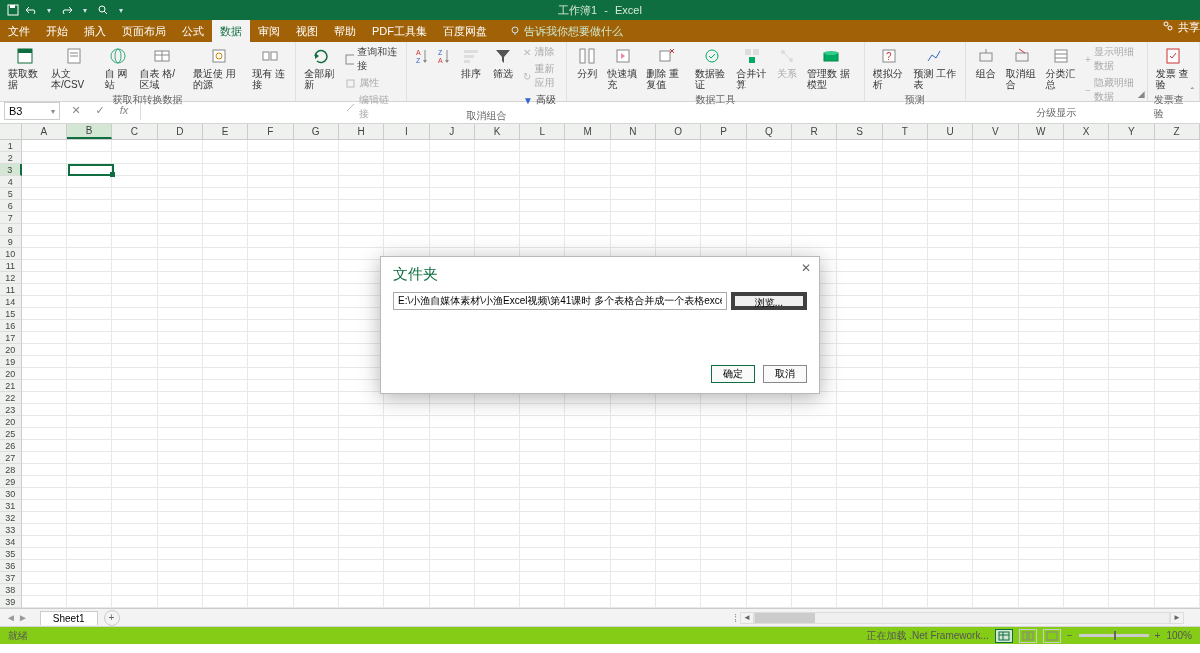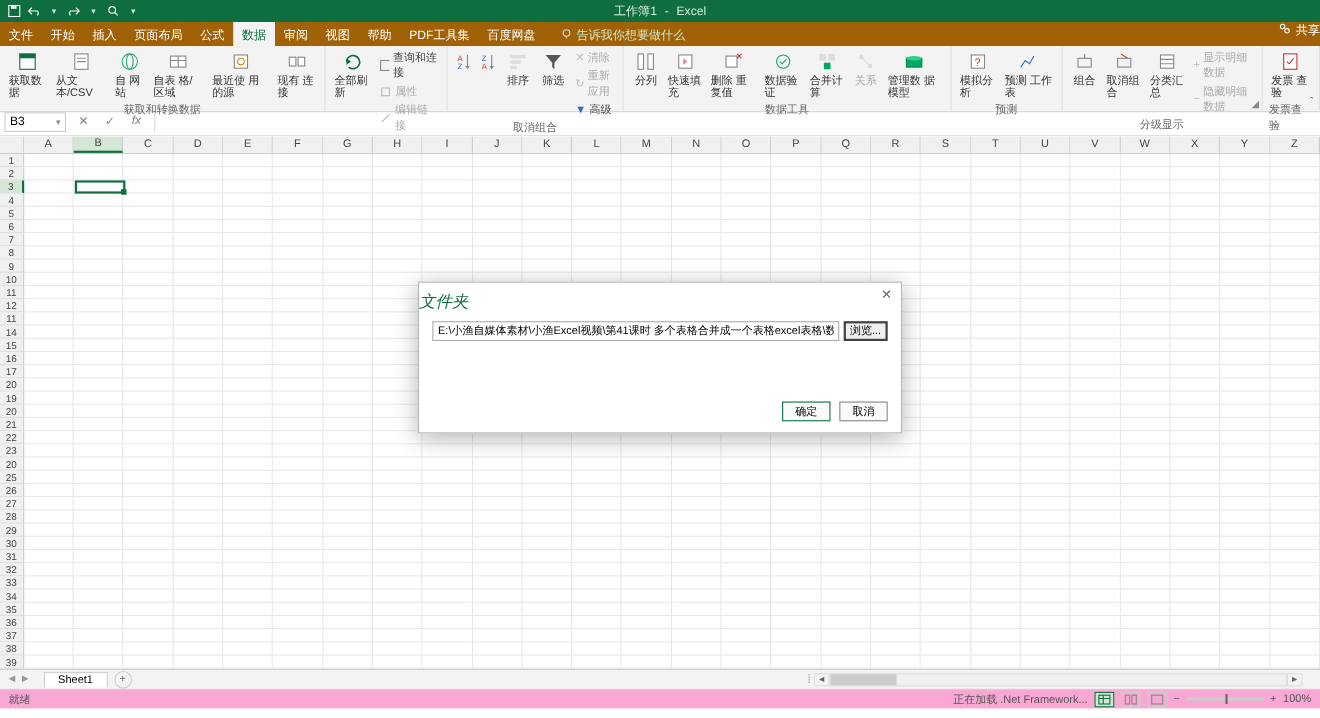--- a/index.html
+++ b/index.html
@@ -54,44 +54,44 @@
 .rows { }
 .row { display: flex; height: 12px; }
 .rh { width: 22px; background: #eef1ee; border-right: 1px solid #ccc; border-bottom: 1px solid #ddd; display: flex; align-items: center; justify-content: center; font-size: 9px; color: #444; }
 .rh.sel { background: #d4e6d4; border-right: 2px solid #0f6e3f; }
 .cell { width: 46px; border-right: 1px solid #e8e8e8; border-bottom: 1px solid #e8e8e8; }
 .selection { position: absolute; border: 2px solid #0f6e3f; background: rgba(255,255,255,0); pointer-events: none; }
 .selection::after { content: ''; position: absolute; right: -3px; bottom: -3px; width: 5px; height: 5px; background: #0f6e3f; }
 
 
 .dialog { position: absolute; left: 380px; top: 256px; width: 440px; height: 138px; background: #fff; border: 1px solid #b8b8b8; box-shadow: 0 4px 20px rgba(0,0,0,0.3); }
-.dlg-title { padding: 8px 0 4px; font-size: 15px; color: #0f6e3f; font-style: italic; }
+.dlg-title { padding: 8px 12px 4px; font-size: 15px; color: #0f6e3f; }
 .dlg-close { position: absolute; right: 6px; top: 4px; width: 14px; height: 14px; font-size: 12px; color: #666; cursor: pointer; display: flex; align-items: center; justify-content: center; }
 .dlg-body { padding: 4px 12px; }
 .dlg-label { font-size: 11px; color: #333; margin-bottom: 4px; }
 .dlg-inputrow { display: flex; gap: 4px; }
 .dlg-input { flex: 1; height: 18px; border: 1px solid #aaa; font-size: 10px; padding: 0 4px; }
-.dlg-browse { height: 18px; padding: 0 4px; font-size: 10px; border: 2px solid #404040; background: #efefef; cursor: pointer; }
+.dlg-browse { height: 18px; padding: 0 20px; font-size: 10px; border: 4px solid #404040; background: #efefef; cursor: pointer; }
 .dlg-footer { position: absolute; bottom: 10px; right: 12px; display: flex; gap: 8px; }
 .dlg-btn { width: 44px; height: 18px; border: 1px solid #888; background: #fafafa; font-size: 10px; cursor: pointer; }
 .dlg-btn.primary { border-color: #0f6e3f; }
 
 
 .sheetbar { height: 18px; border-top: 1px solid #ccc; display: flex; align-items: center; background: #f3f3f3; position: relative; }
 .sheetnav { display: flex; gap: 2px; padding: 0 6px; color: #999; }
 .sheetnav span { cursor: pointer; font-size: 10px; }
 .sheettab { background: #fff; border: 1px solid #ccc; border-bottom: none; padding: 1px 12px; font-size: 10px; margin-left: 6px; }
 .addsheet { width: 16px; height: 16px; border: 1px solid #ccc; border-radius: 50%; margin-left: 6px; display: flex; align-items: center; justify-content: center; font-size: 10px; color: #666; cursor: pointer; }
 .hscroll { position: absolute; right: 16px; width: 450px; height: 12px; display: flex; align-items: center; }
 .hscroll .track { flex: 1; height: 12px; background: #f0f0f0; border: 1px solid #ddd; position: relative; }
 .hscroll .thumb { position: absolute; left: 0; width: 60px; height: 10px; background: #ccc; }
 .hscroll .arr { width: 14px; height: 12px; border: 1px solid #ddd; display: flex; align-items: center; justify-content: center; font-size: 8px; color: #666; }
 
 
-.statusbar { height: 18px; background: #f9a8d4; border-top: 1px solid #d4d4d4; display: flex; align-items: center; font-size: 10px; color: #555; padding: 0 8px; }
+.statusbar { height: 18px; background: #84cc16; border-top: 1px solid #d4d4d4; display: flex; align-items: center; font-size: 10px; color: #555; padding: 0 8px; }
 .statusbar .right { margin-left: auto; display: flex; align-items: center; gap: 6px; }
 .viewbtn { width: 18px; height: 14px; border: 1px solid #ccc; display: flex; align-items: center; justify-content: center; cursor: pointer; }
 .viewbtn.active { background: #d4e6d4; border-color: #0f6e3f; }
 .zoom-slider { width: 70px; height: 3px; background: #ccc; position: relative; }
 .zoom-slider::after { content: ''; position: absolute; left: 50%; top: -3px; width: 2px; height: 9px; background: #666; }
 
 svg { display: block; }
 </style>
 </head>
 <body>

